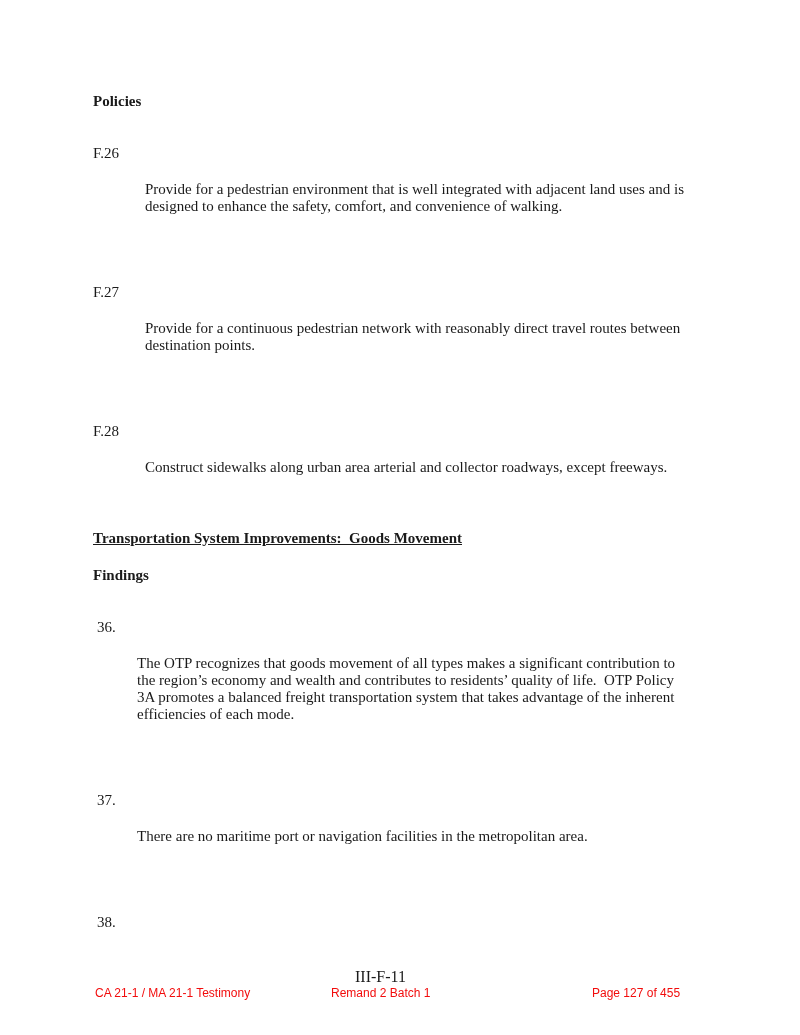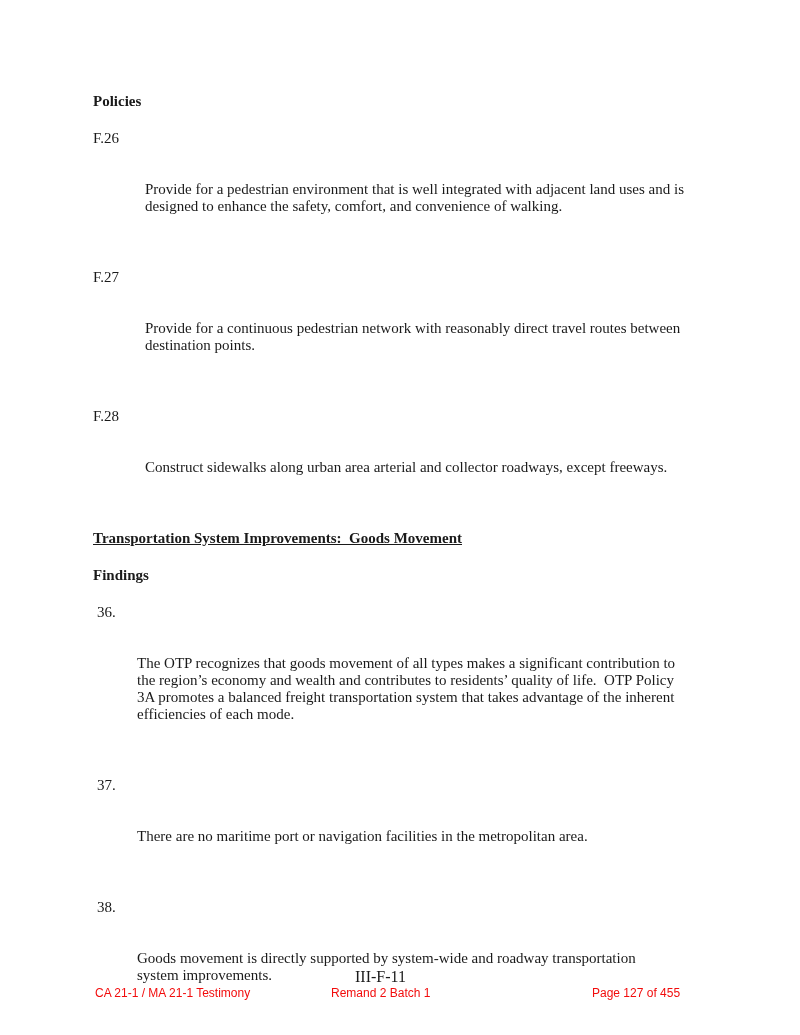--- a/index.html
+++ b/index.html
@@ -18,21 +18,21 @@
   .content {
     position: absolute;
     top: 93px;
     left: 93px;
     width: 660px;
   }
   .block { margin-bottom: 20px; white-space: pre-wrap; }
   .heading { font-weight: bold; }
   .underlined { text-decoration: underline; }
   .item { position: relative; }
-  .item .label { position: absolute; left: 0; top: 0; white-space: nowrap; }
+  .item .label { position: absolute; left: 0; top: 15px; white-space: nowrap; }
   .item.policy .text { margin-left: 52px; }
   .item.finding .text { margin-left: 44px; }
   .item.finding .label { left: 4px; }
   .folio {
     position: absolute;
     top: 970px;
     left: 355px;
     font-size: 16px;
     line-height: 14px;
     color: #1a1a1a;
@@ -88,22 +88,20 @@
 efficiencies of each mode.</span></div>
     </div>
 
     <div class="block item finding">
       <span class="label">37.</span>
       <div class="text"><span>There are no maritime port or navigation facilities in the metropolitan area.</span></div>
     </div>
 
     <div class="block item finding">
       <span class="label">38.</span>
-      <div class="text"><span>Goods movement is directly supported by system-wide and roadway transportation
-system improvements.</span></div>
     </div>
 
   </div>
 
   <div class="folio">III-F-11</div>
   <div class="stamp stamp-left">CA 21-1 / MA 21-1 Testimony</div>
   <div class="stamp stamp-center">Remand 2 Batch 1</div>
   <div class="stamp stamp-right">Page 127 of 455</div>
 </div>
 

